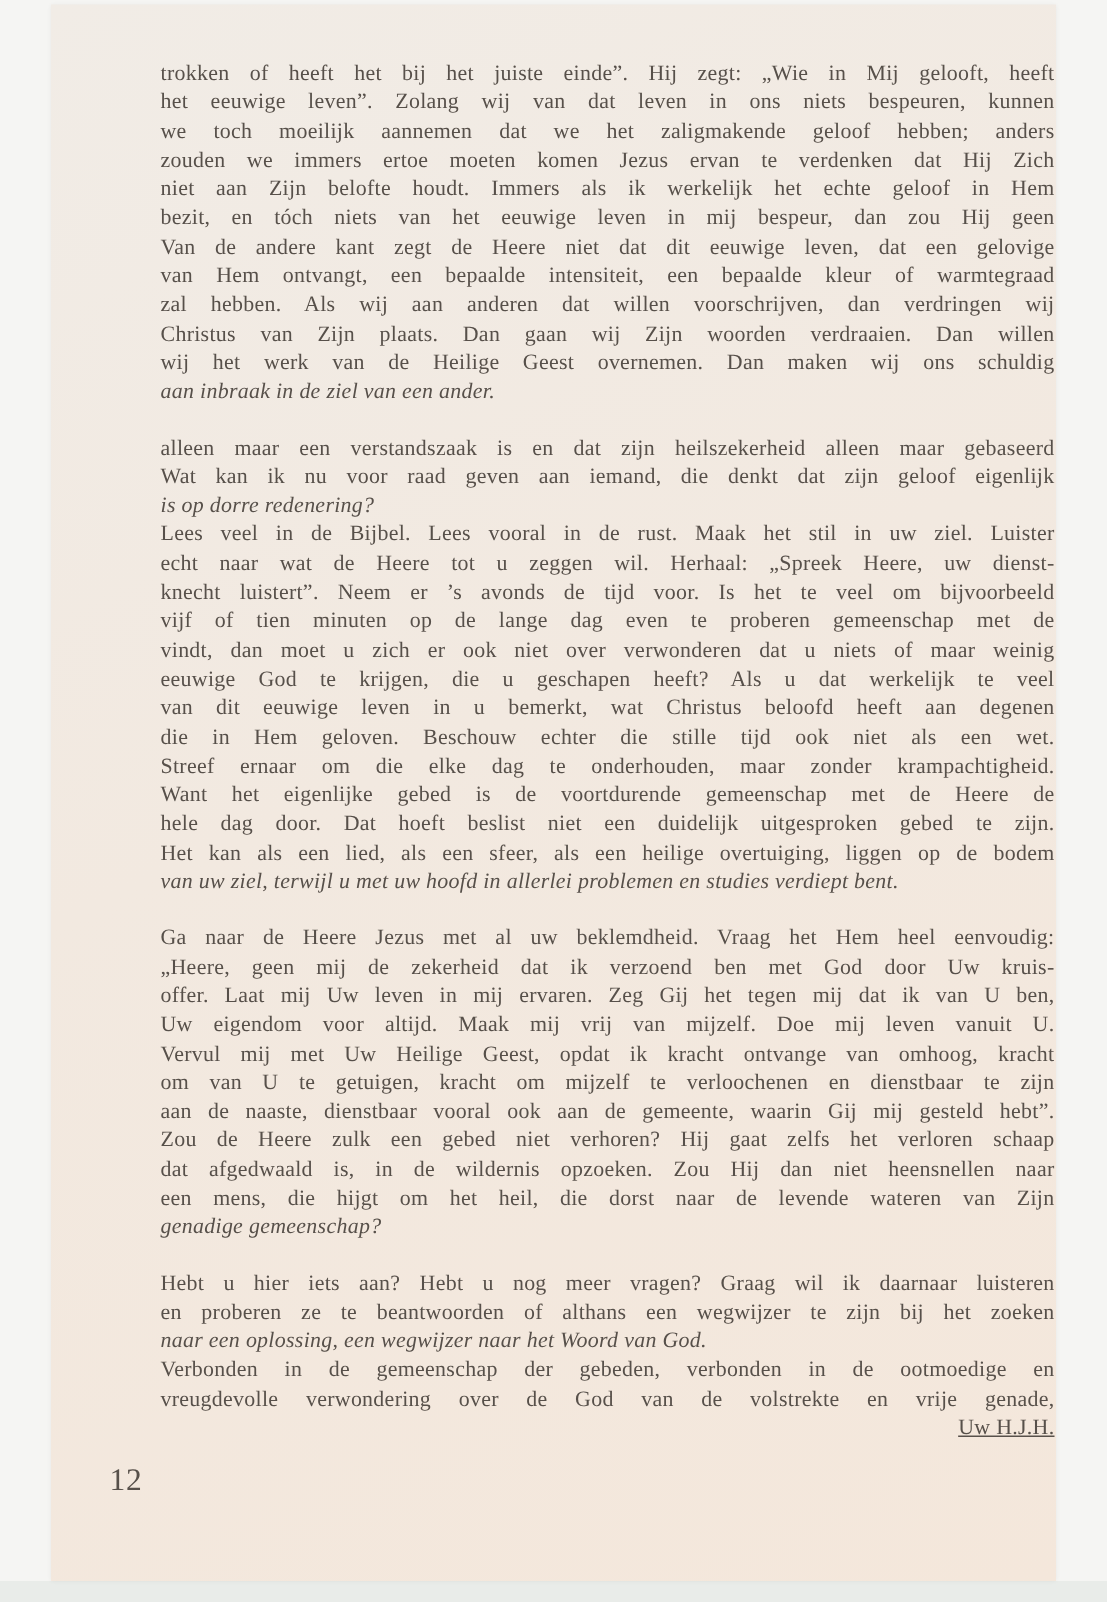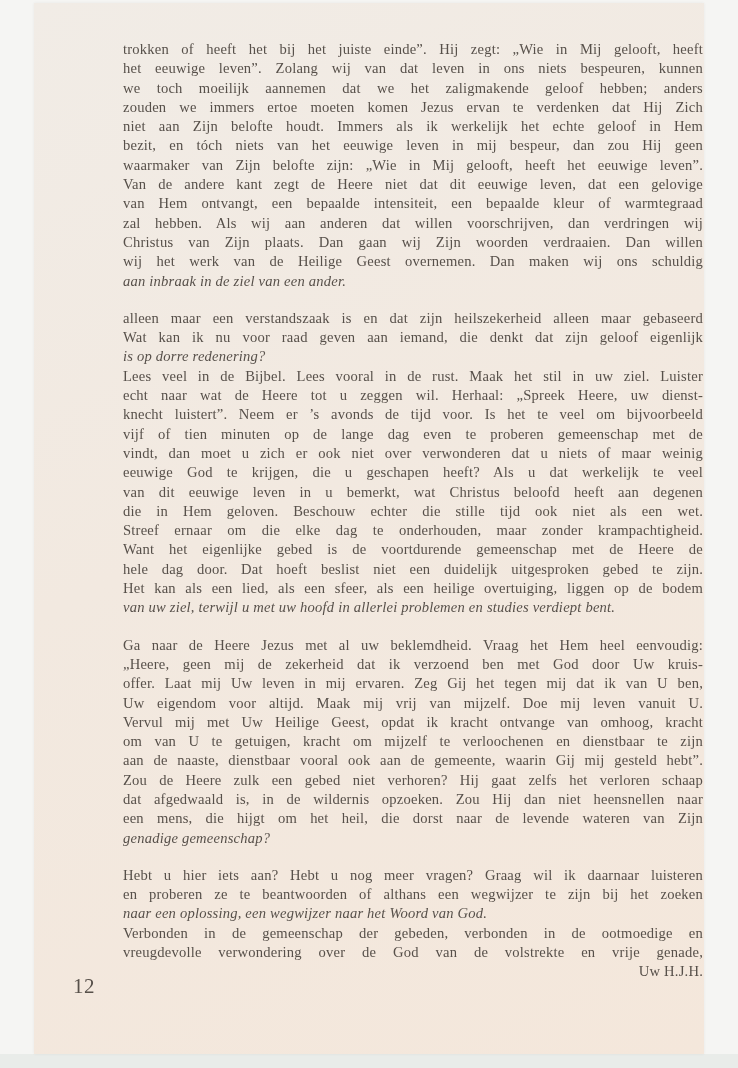--- a/index.html
+++ b/index.html
@@ -46,28 +46,28 @@
     line-height: 19.3px;
     letter-spacing: 0.2px;
   }
   .block + .block {
     margin-top: 18px;
   }
   .line {
     text-align: justify;
     text-align-last: justify;
     white-space: normal;
-    margin-left: 16px;
   }
   .line.end-left {
     text-align-last: left;
     font-style: italic;
   }
   .line.end-right {
     text-align-last: right;
+    text-decoration: underline;
   }
   .page-number {
     position: absolute;
     left: 73px;
     top: 977px;
     color: #57504a;
     font-size: 21px;
     line-height: 19px;
     letter-spacing: 0.5px;
   }
@@ -79,21 +79,20 @@
   <div class="bottom-strip"></div>
   <div class="paper">
     <div class="page-text">
         <div class="block">
           <div class="line">trokken of heeft het bij het juiste einde”. Hij zegt: „Wie in Mij gelooft, heeft</div>
           <div class="line">het eeuwige leven”. Zolang wij van dat leven in ons niets bespeuren, kunnen</div>
           <div class="line">we toch moeilijk aannemen dat we het zaligmakende geloof hebben; anders</div>
           <div class="line">zouden we immers ertoe moeten komen Jezus ervan te verdenken dat Hij Zich</div>
           <div class="line">niet aan Zijn belofte houdt. Immers als ik werkelijk het echte geloof in Hem</div>
           <div class="line">bezit, en tóch niets van het eeuwige leven in mij bespeur, dan zou Hij geen</div>
-          <div class="line">waarmaker van Zijn belofte zijn: „Wie in Mij gelooft, heeft het eeuwige leven”.</div>
           <div class="line">Van de andere kant zegt de Heere niet dat dit eeuwige leven, dat een gelovige</div>
           <div class="line">van Hem ontvangt, een bepaalde intensiteit, een bepaalde kleur of warmtegraad</div>
           <div class="line">zal hebben. Als wij aan anderen dat willen voorschrijven, dan verdringen wij</div>
           <div class="line">Christus van Zijn plaats. Dan gaan wij Zijn woorden verdraaien. Dan willen</div>
           <div class="line">wij het werk van de Heilige Geest overnemen. Dan maken wij ons schuldig</div>
           <div class="line end-left">aan inbraak in de ziel van een ander.</div>
         </div>
         <div class="block">
           <div class="line">alleen maar een verstandszaak is en dat zijn heilszekerheid alleen maar gebaseerd</div>
           <div class="line">Wat kan ik nu voor raad geven aan iemand, die denkt dat zijn geloof eigenlijk</div>

